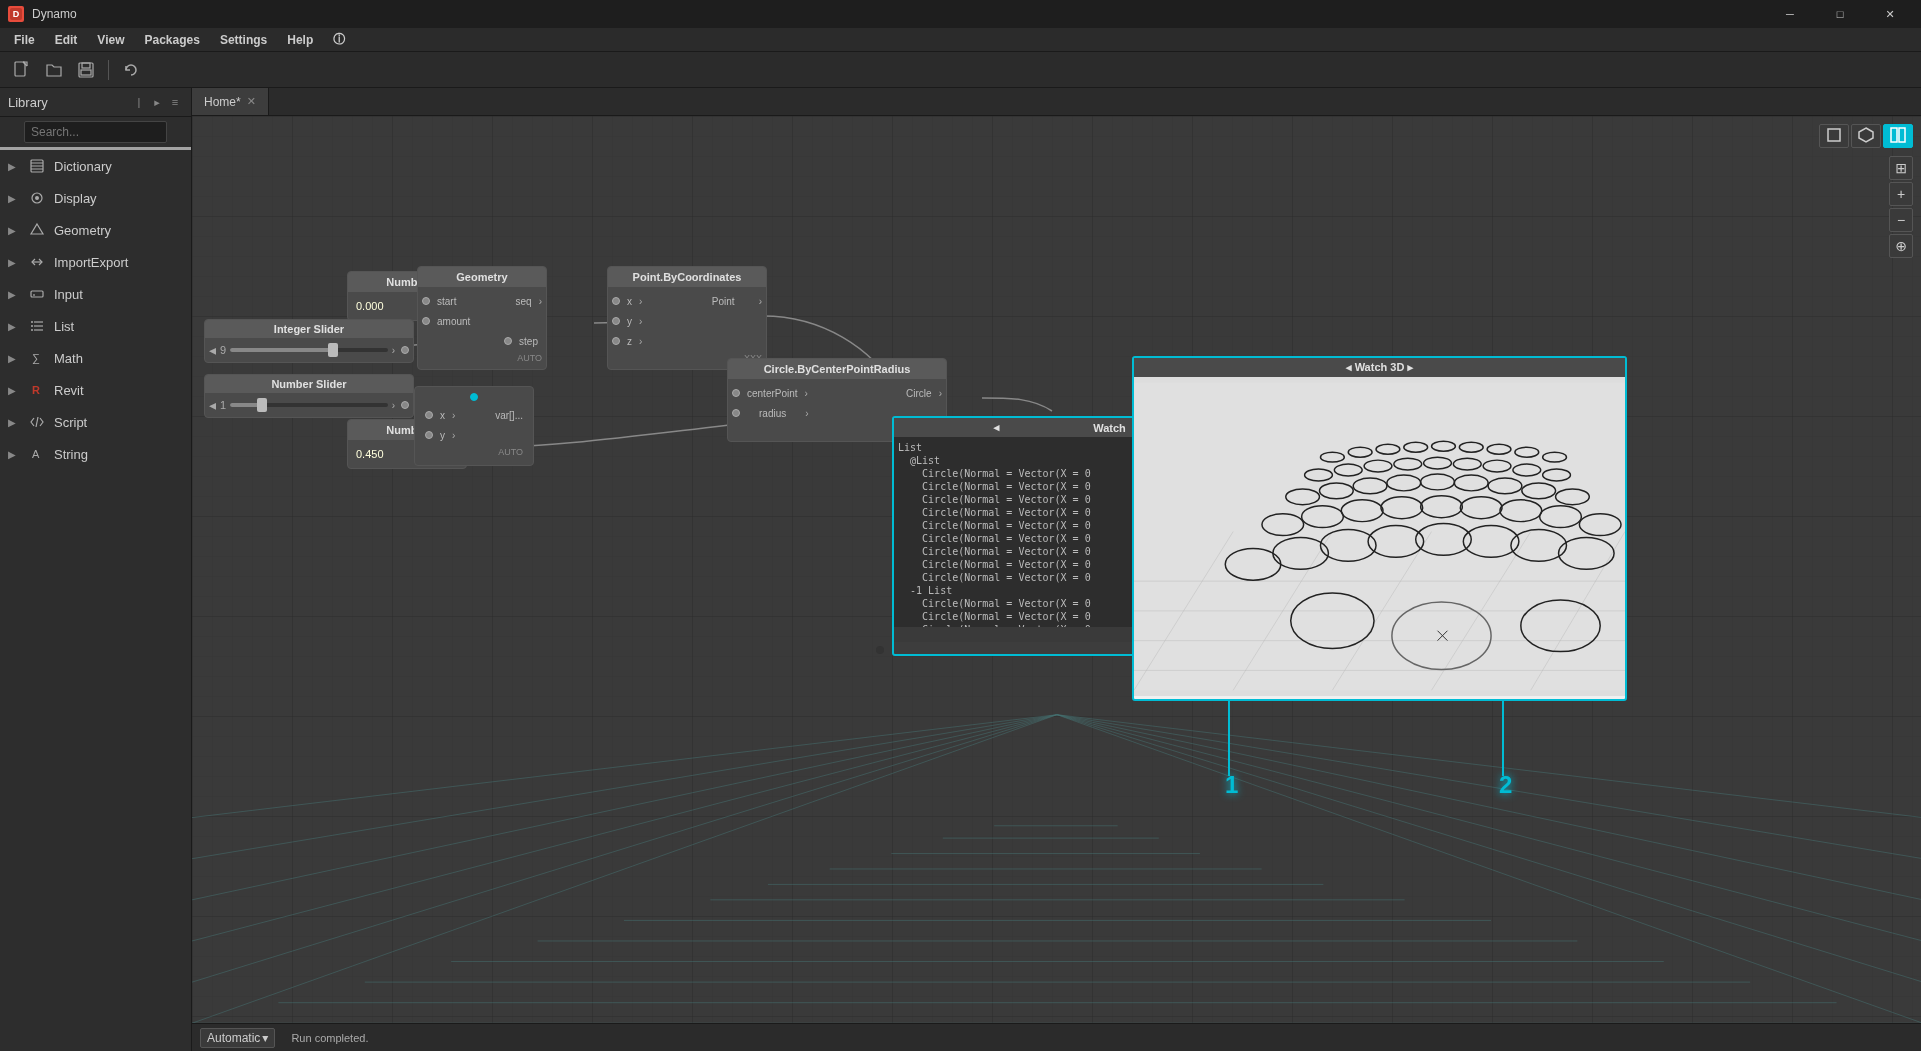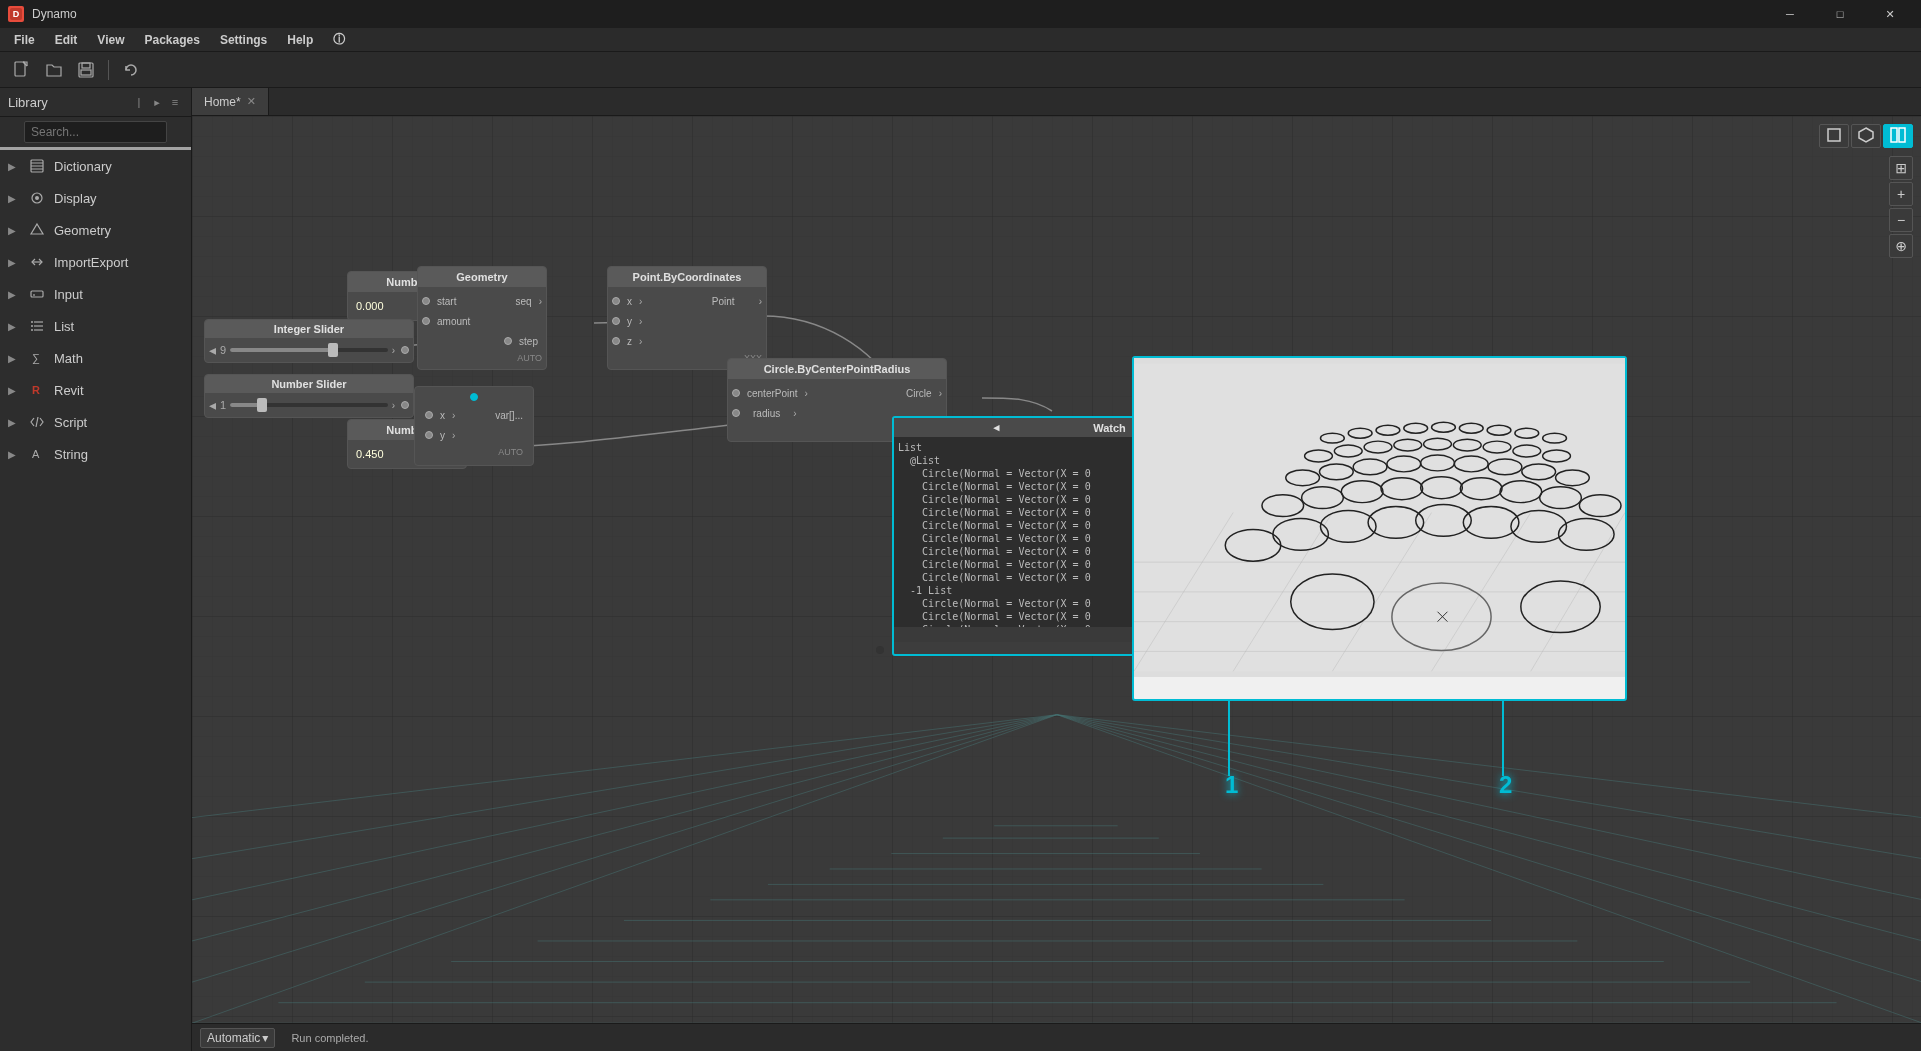--- a/index.html
+++ b/index.html
@@ -504,21 +504,21 @@
               <div class="port-dot"></div>
               <span class="port-label">centerPoint</span>
               <span class="port-arrow">›</span>
             </div>
             <div class="port-out" style="padding:0 4px; gap:3px;">
               <span class="port-label">Circle</span>
               <span class="port-arrow">›</span>
             </div>
           </div>
           <div class="node-port-row">
-            <div class="port-in" style="padding:0 4px; gap:9px;">
+            <div class="port-in" style="padding:0 4px; gap:15px;">
               <div class="port-dot"></div>
               <span class="port-label">radius</span>
               <span class="port-arrow">›</span>
             </div>
           </div>
           <div class="node-auto">AUTO</div>
         </div>
       </div>
 
       <div class="watch-panel" style="left:700px; top:300px; width:435px; height:240px;">
@@ -544,20 +544,25 @@
           <div class="watch-line">&nbsp;&nbsp;&nbsp;&nbsp;Circle(Normal = Vector(X = 0</div>
           <div class="watch-line">&nbsp;&nbsp;&nbsp;&nbsp;Circle(Normal = Vector(X = 0</div>
 
         </div>
         <div class="watch-footer">
           <span>{87}</span>
         </div>
       </div>
 
       <div class="watch3d-panel" style="left:940px; top:240px; width:495px; height:345px;">
+        <div class="watch3d-header">
+          <span style="flex:1;">◂</span>
+          <span>Watch 3D</span>
+          <span style="flex:1; text-align:right;">▸</span>
+        </div>
         <div class="watch3d-body" style="height:calc(100% - 22px); background:#ddd;">
           
           <svg width="100%" height="100%" viewBox="0 0 495 310" xmlns="http://www.w3.org/2000/svg">
             <rect width="495" height="310" fill="#e0e0e0"></rect>
 
             <g stroke="#bbb" stroke-width="0.5">
               <line x1="0" y1="200" x2="495" y2="200"></line>
               <line x1="0" y1="230" x2="495" y2="230"></line>
               <line x1="0" y1="260" x2="495" y2="260"></line>
               <line x1="0" y1="290" x2="495" y2="290"></line>

